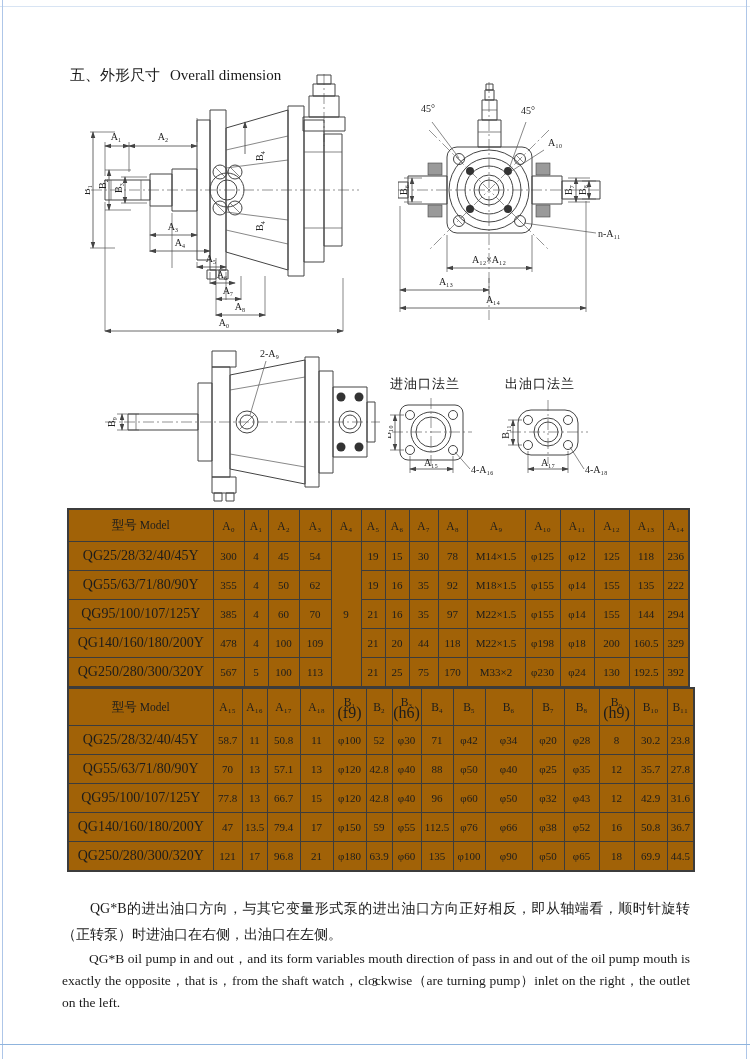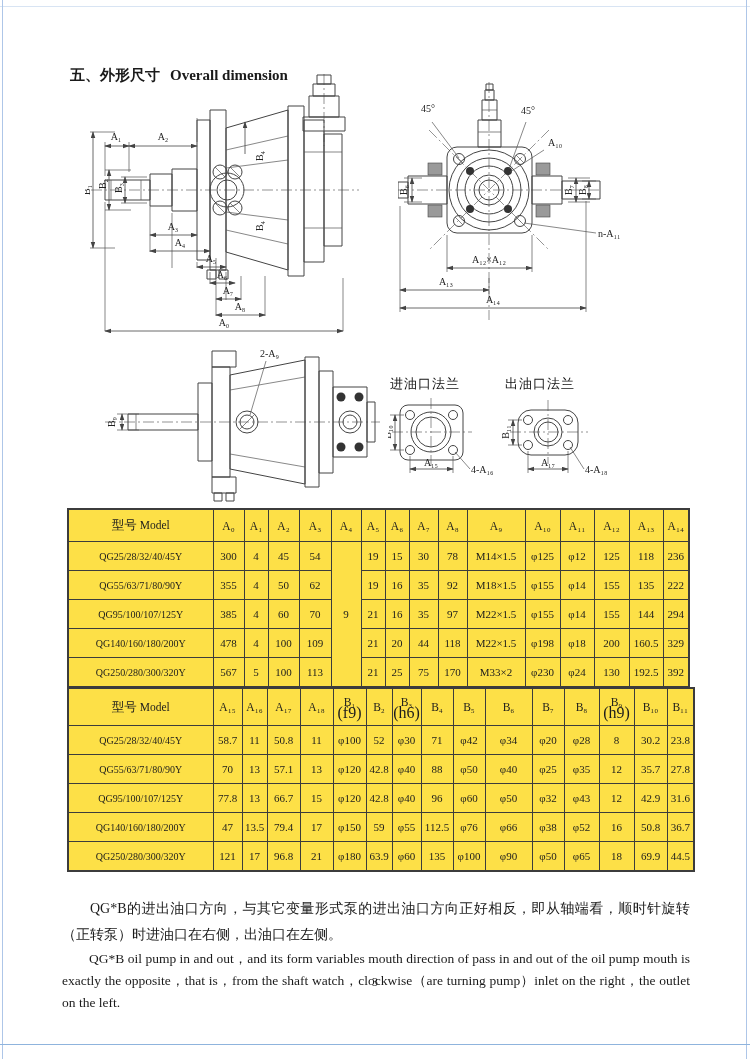--- a/index.html
+++ b/index.html
@@ -4,47 +4,47 @@
 <style>
   html,body{margin:0;padding:0}
   body{position:relative;width:750px;height:1059px;background:#fff;overflow:hidden;
        font-family:"Liberation Serif","DejaVu Serif",serif;color:#1a1a1a}
   
   .frame-l{position:absolute;left:2px;top:0;width:1px;height:1059px;background:#aec6e8}
   .frame-r{position:absolute;left:746px;top:0;width:1px;height:1059px;background:#aec6e8}
   .frame-b{position:absolute;left:0;top:1044px;width:750px;height:1px;background:#8fb4dd}
   .frame-t{position:absolute;left:0;top:6px;width:750px;height:1px;background:#d8e4f3}
 
-  .title{position:absolute;left:70px;top:66px;font-size:15px;font-weight:bold;white-space:nowrap}
+  .title{position:absolute;left:70px;top:66px;font-size:15px;font-weight:normal;white-space:nowrap}
   .title .en{margin-left:10px}
 
   .dwg{position:absolute}
   .ln{stroke:#444;stroke-width:1;fill:none}
   .lt{stroke:#555;stroke-width:.7;fill:none}
   .cl{stroke:#666;stroke-width:.7;fill:none;stroke-dasharray:11 3 2 3}
   .dim{stroke:#444;stroke-width:.8;fill:none}
   .lbl{font-family:"Liberation Serif","DejaVu Serif",serif;font-size:10px;fill:#222}
   .lbl2{font-family:"Liberation Serif","DejaVu Serif",serif;font-size:13px;fill:#111;letter-spacing:1px}
   .dot{fill:#333;stroke:none}
   .seal{fill:#9a9a9a;stroke:#444;stroke-width:.6}
 
   table{position:absolute;left:67px;width:618px;border-collapse:collapse;table-layout:fixed;
-        background:#fde047}
+        background:#a16207}
   table,td{border:1px solid #3c3c3c}
   table{border-width:2px}
   td{text-align:center;vertical-align:middle;font-size:11px;padding:0;overflow:hidden;
      white-space:nowrap;color:#1c1c1c}
   #table1{top:508px}
   #table2{top:687px}
   #table1 thead td{height:31px;font-size:11.5px}
   #table2 thead td{height:36px;font-size:11.5px}
   tbody td{height:28px}
   td.model-head .zh{font-size:12.5px}
   td .sub{font-size:16px;line-height:10px}
-  tbody td:first-child{font-size:10px}
+  tbody td:first-child{font-size:14px}
 
   .para{position:absolute;left:62px;width:628px;text-align:justify}
   .para-zh{top:882px;font-size:14px;line-height:26px;text-indent:2em}
   .para-en{top:934px;font-size:13.5px;line-height:22px;text-indent:2em}
   .pageno{position:absolute;left:0;top:975px;width:750px;text-align:center;font-size:12px}
 </style>
 </head>
 <body>
 
 <div class="frame-t"></div>

